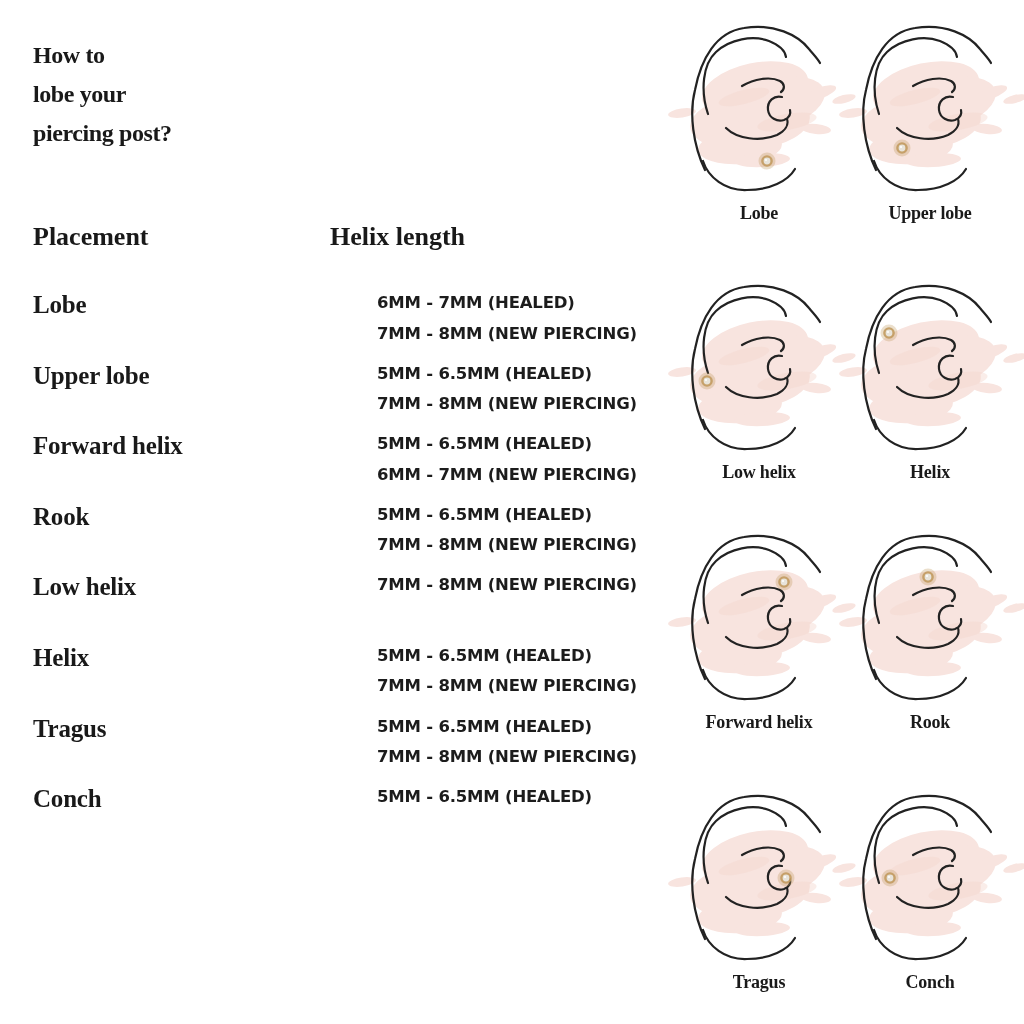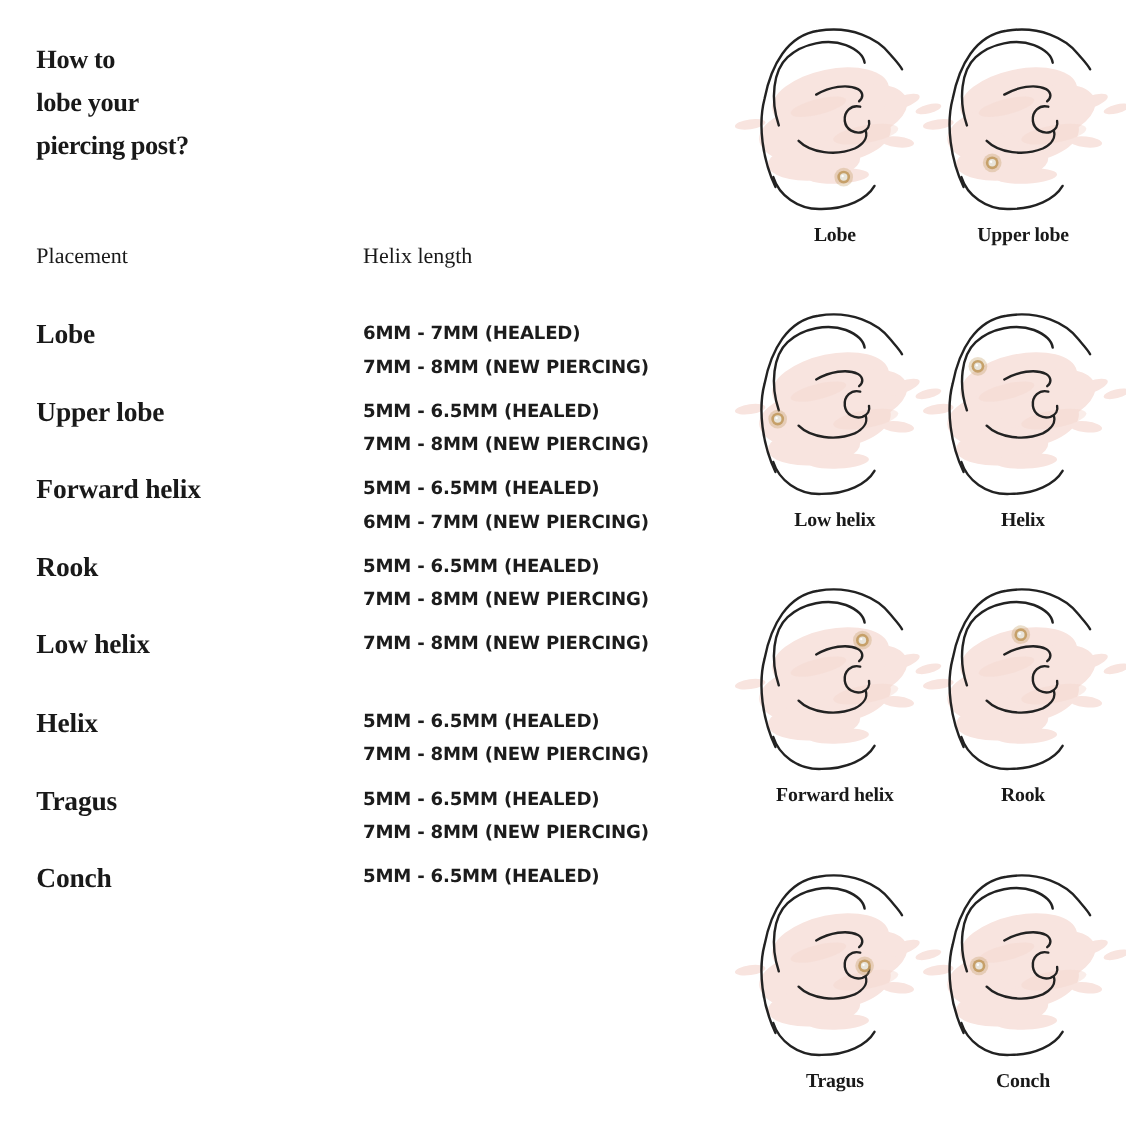--- a/index.html
+++ b/index.html
@@ -12,26 +12,26 @@
   .canvas{
     position:relative;width:1024px;height:1024px;margin:0 auto;
     background:var(--bg);overflow:hidden;
     font-family:"Liberation Serif", serif;color:var(--text);
   }
   
   .title{position:absolute;left:33px;top:36px;font-size:24px;line-height:39px;
     font-weight:700;letter-spacing:-0.4px;}
   
   .col-headers{position:absolute;left:33px;top:222px;display:grid;
-    grid-template-columns:297px auto;font-size:20px;font-weight:400;}
+    grid-template-columns:297px auto;font-size:26px;font-weight:700;}
   .rows{position:absolute;left:33px;top:288px;width:620px;}
   .t-row{display:grid;grid-template-columns:297px auto;height:70.6px;align-items:start;}
   .placement{font-size:25px;font-weight:700;padding-top:3px;letter-spacing:-0.2px;}
   .lengths{font-family:"DejaVu Sans", sans-serif;font-weight:700;font-size:16.5px;
-    line-height:30.5px;letter-spacing:-0.2px;color:#1c1c1c;}
+    line-height:30.5px;letter-spacing:-0.2px;color:#1c1c1c;margin-left:47px;}
   
   .ear-fig{position:absolute;width:140px;}
   .ear-fig svg{display:block;width:140px;height:172px;overflow:visible;}
   .ear-label{display:block;width:140px;margin-top:8px;text-align:center;
     font-size:18px;font-weight:700;letter-spacing:-0.2px;}
   .pos-r1c1{left:689px;top:23px;}  .pos-r1c2{left:860px;top:23px;}
   .pos-r2c1{left:689px;top:282px;} .pos-r2c2{left:860px;top:282px;}
   .pos-r3c1{left:689px;top:532px;} .pos-r3c2{left:860px;top:532px;}
   .pos-r4c1{left:689px;top:792px;} .pos-r4c2{left:860px;top:792px;}
   

